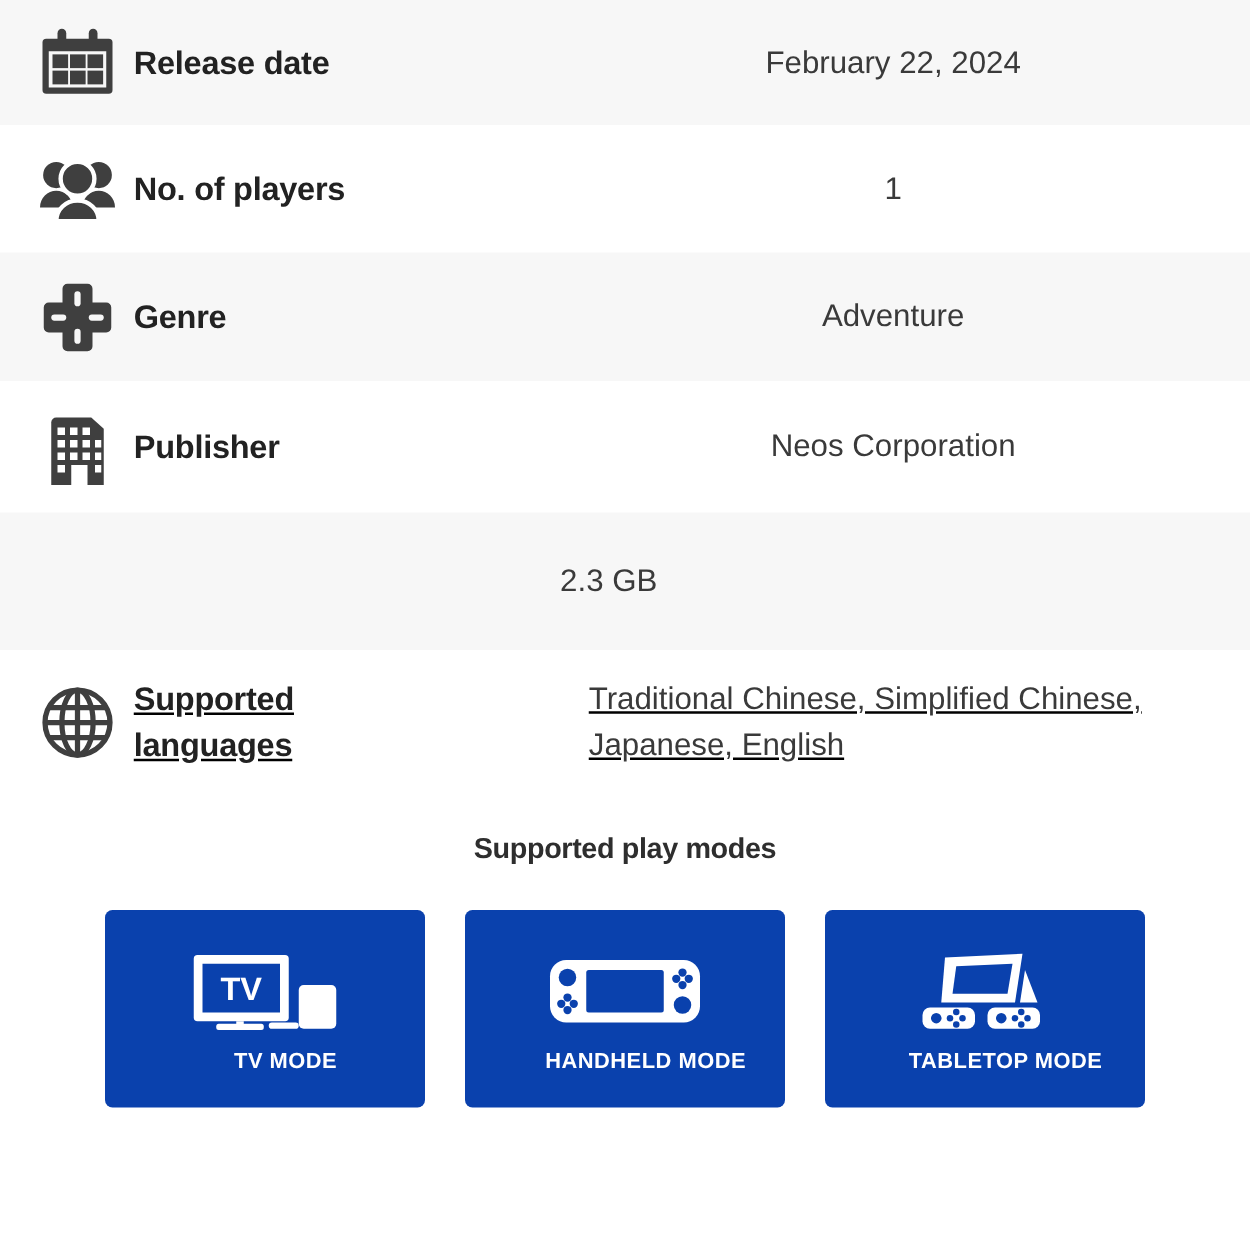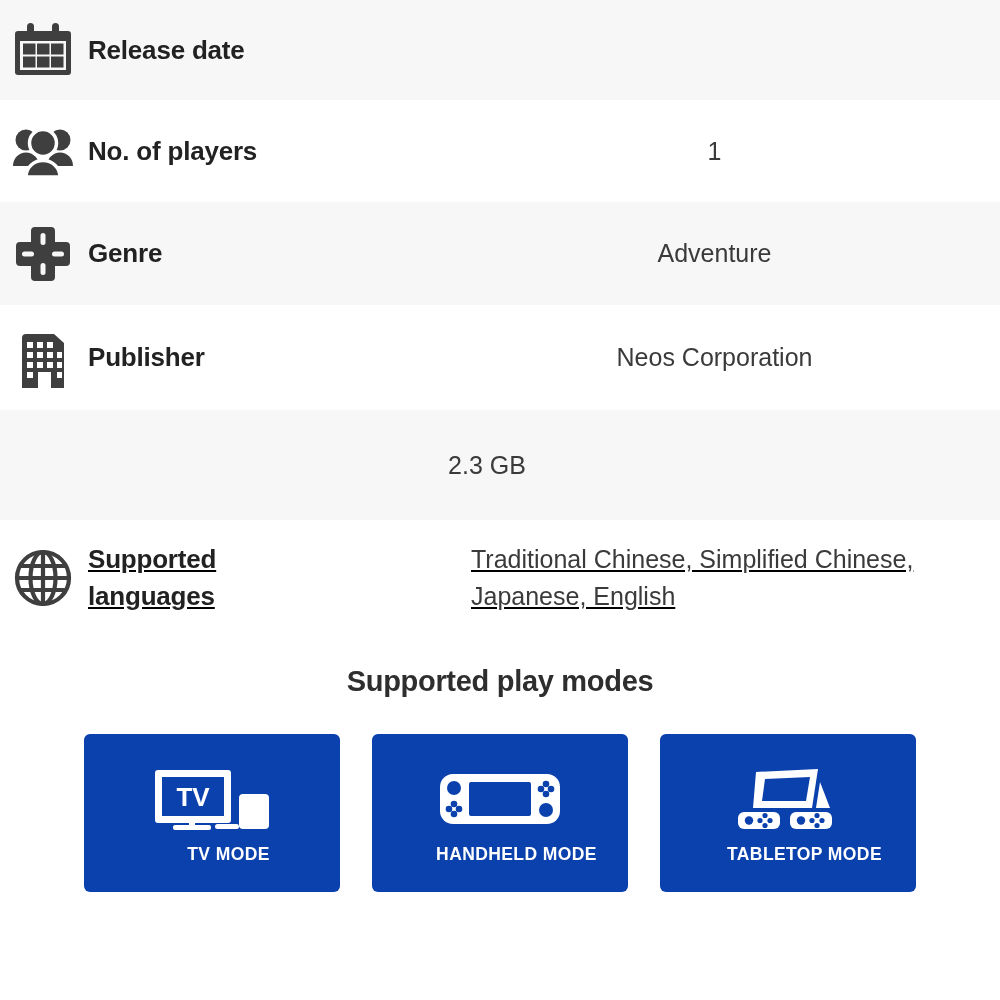--- a/index.html
+++ b/index.html
@@ -29,21 +29,21 @@
     width: 100%;
     background: #ffffff;
   }
   .spec-row.striped { background: #f7f7f7; }
 
   .row-left {
     display: flex;
     align-items: center;
     width: 455px;
     flex: 0 0 455px;
-    padding-left: 12px;
+    padding-left: 31px;
   }
 
   .row-icon {
     width: 62px;
     flex: 0 0 62px;
     height: 62px;
     display: flex;
     align-items: center;
     justify-content: center;
     color: #3f3f3f;
@@ -82,21 +82,21 @@
   .row-right.left-align .row-value { text-align: left; }
 
   
   .modes-section {
     margin-top: 30px;
     width: 100%;
   }
 
   .modes-heading {
     text-align: center;
-    font-size: 29px;
+    font-size: 23px;
     font-weight: bold;
     color: #2e2e2e;
     letter-spacing: -0.3px;
   }
 
   .modes-cards {
     margin-top: 36px;
     display: flex;
     justify-content: center;
     gap: 32px;
@@ -149,20 +149,23 @@
             <rect x="6" y="20" width="46" height="29" fill="#f7f7f7"></rect>
             <rect x="9" y="22.5" width="12.5" height="11" fill="currentColor"></rect>
             <rect x="23" y="22.5" width="12.5" height="11" fill="currentColor"></rect>
             <rect x="37" y="22.5" width="12.5" height="11" fill="currentColor"></rect>
             <rect x="9" y="35.5" width="12.5" height="11" fill="currentColor"></rect>
             <rect x="23" y="35.5" width="12.5" height="11" fill="currentColor"></rect>
             <rect x="37" y="35.5" width="12.5" height="11" fill="currentColor"></rect>
           </svg>
         </span>
         <span class="row-label">Release date</span>
+      </div>
+      <div class="row-right">
+        <span class="row-value">February 22, 2024</span>
       </div>
     </div>
 
     <div class="spec-row" style="height: 102px; background: rgb(255, 255, 255);">
       <div class="row-left">
         <span class="row-icon">
           <svg width="60" height="54" viewBox="0 0 60 54" fill="currentColor" aria-hidden="true">
             <circle cx="13" cy="16" r="10.5"></circle>
             <path d="M0 42c0-8 6-13.5 13-13.5S26 34 26 42z"></path>
             <circle cx="47" cy="16" r="10.5"></circle>

